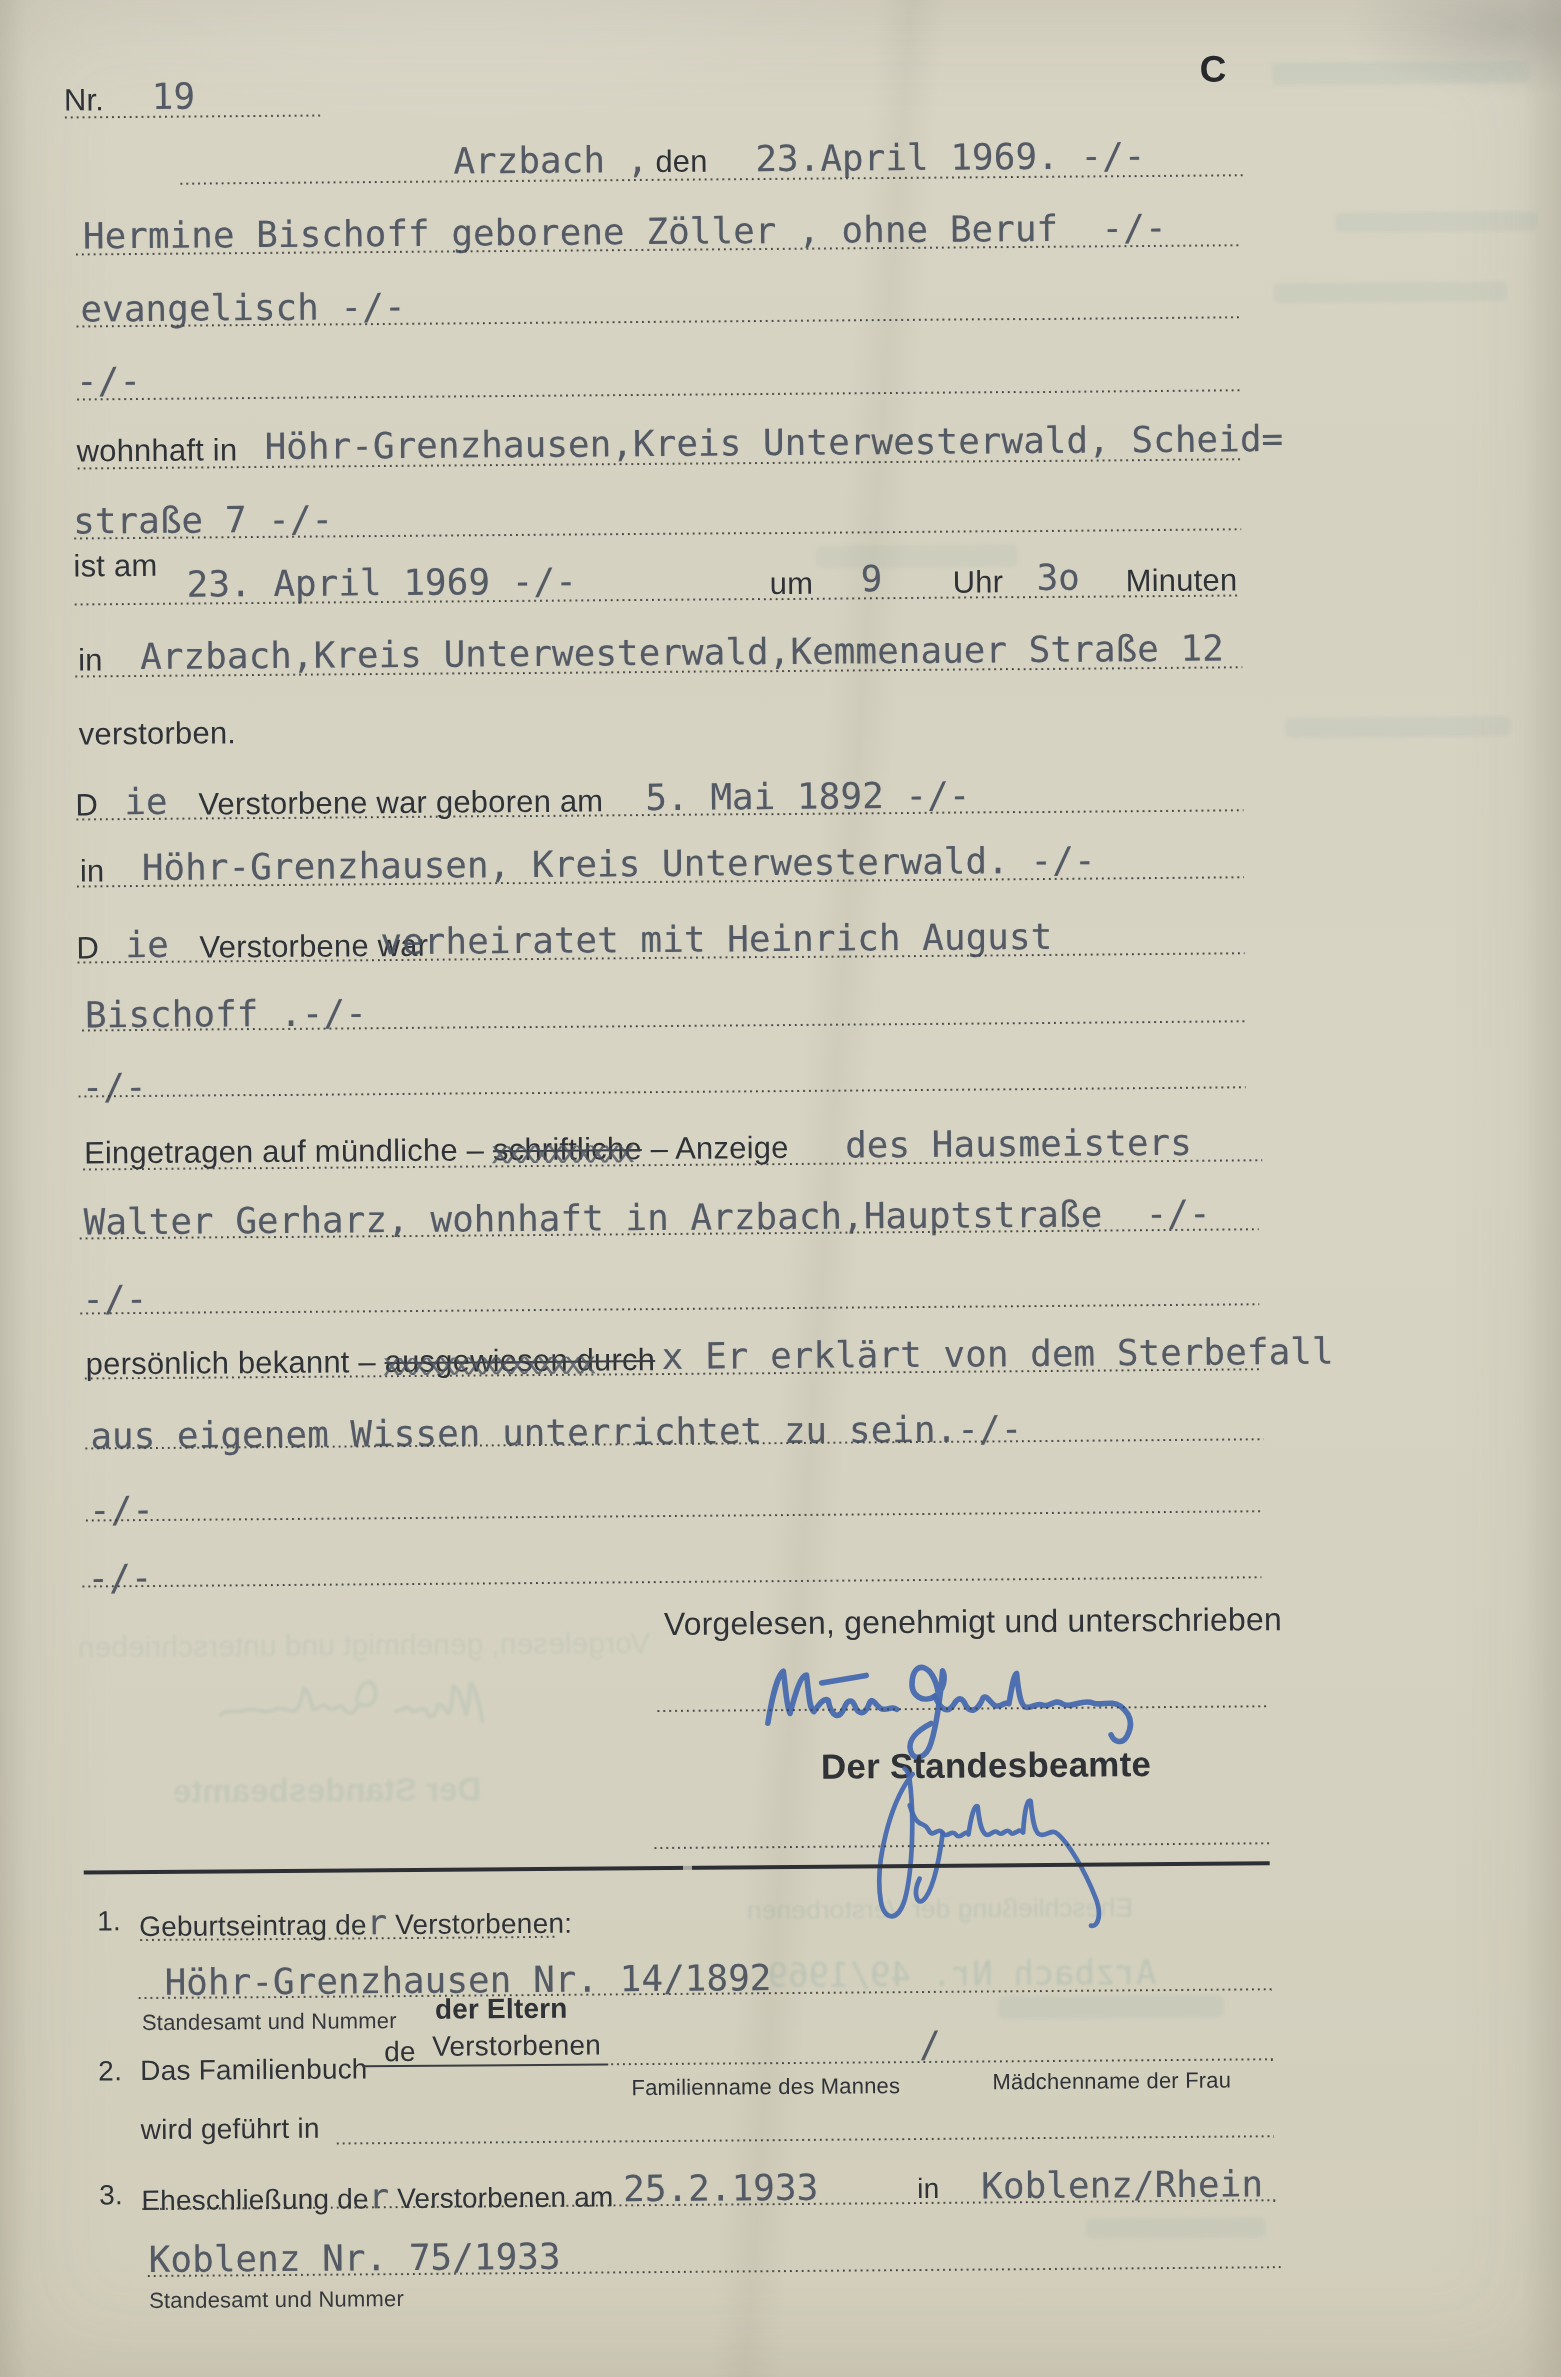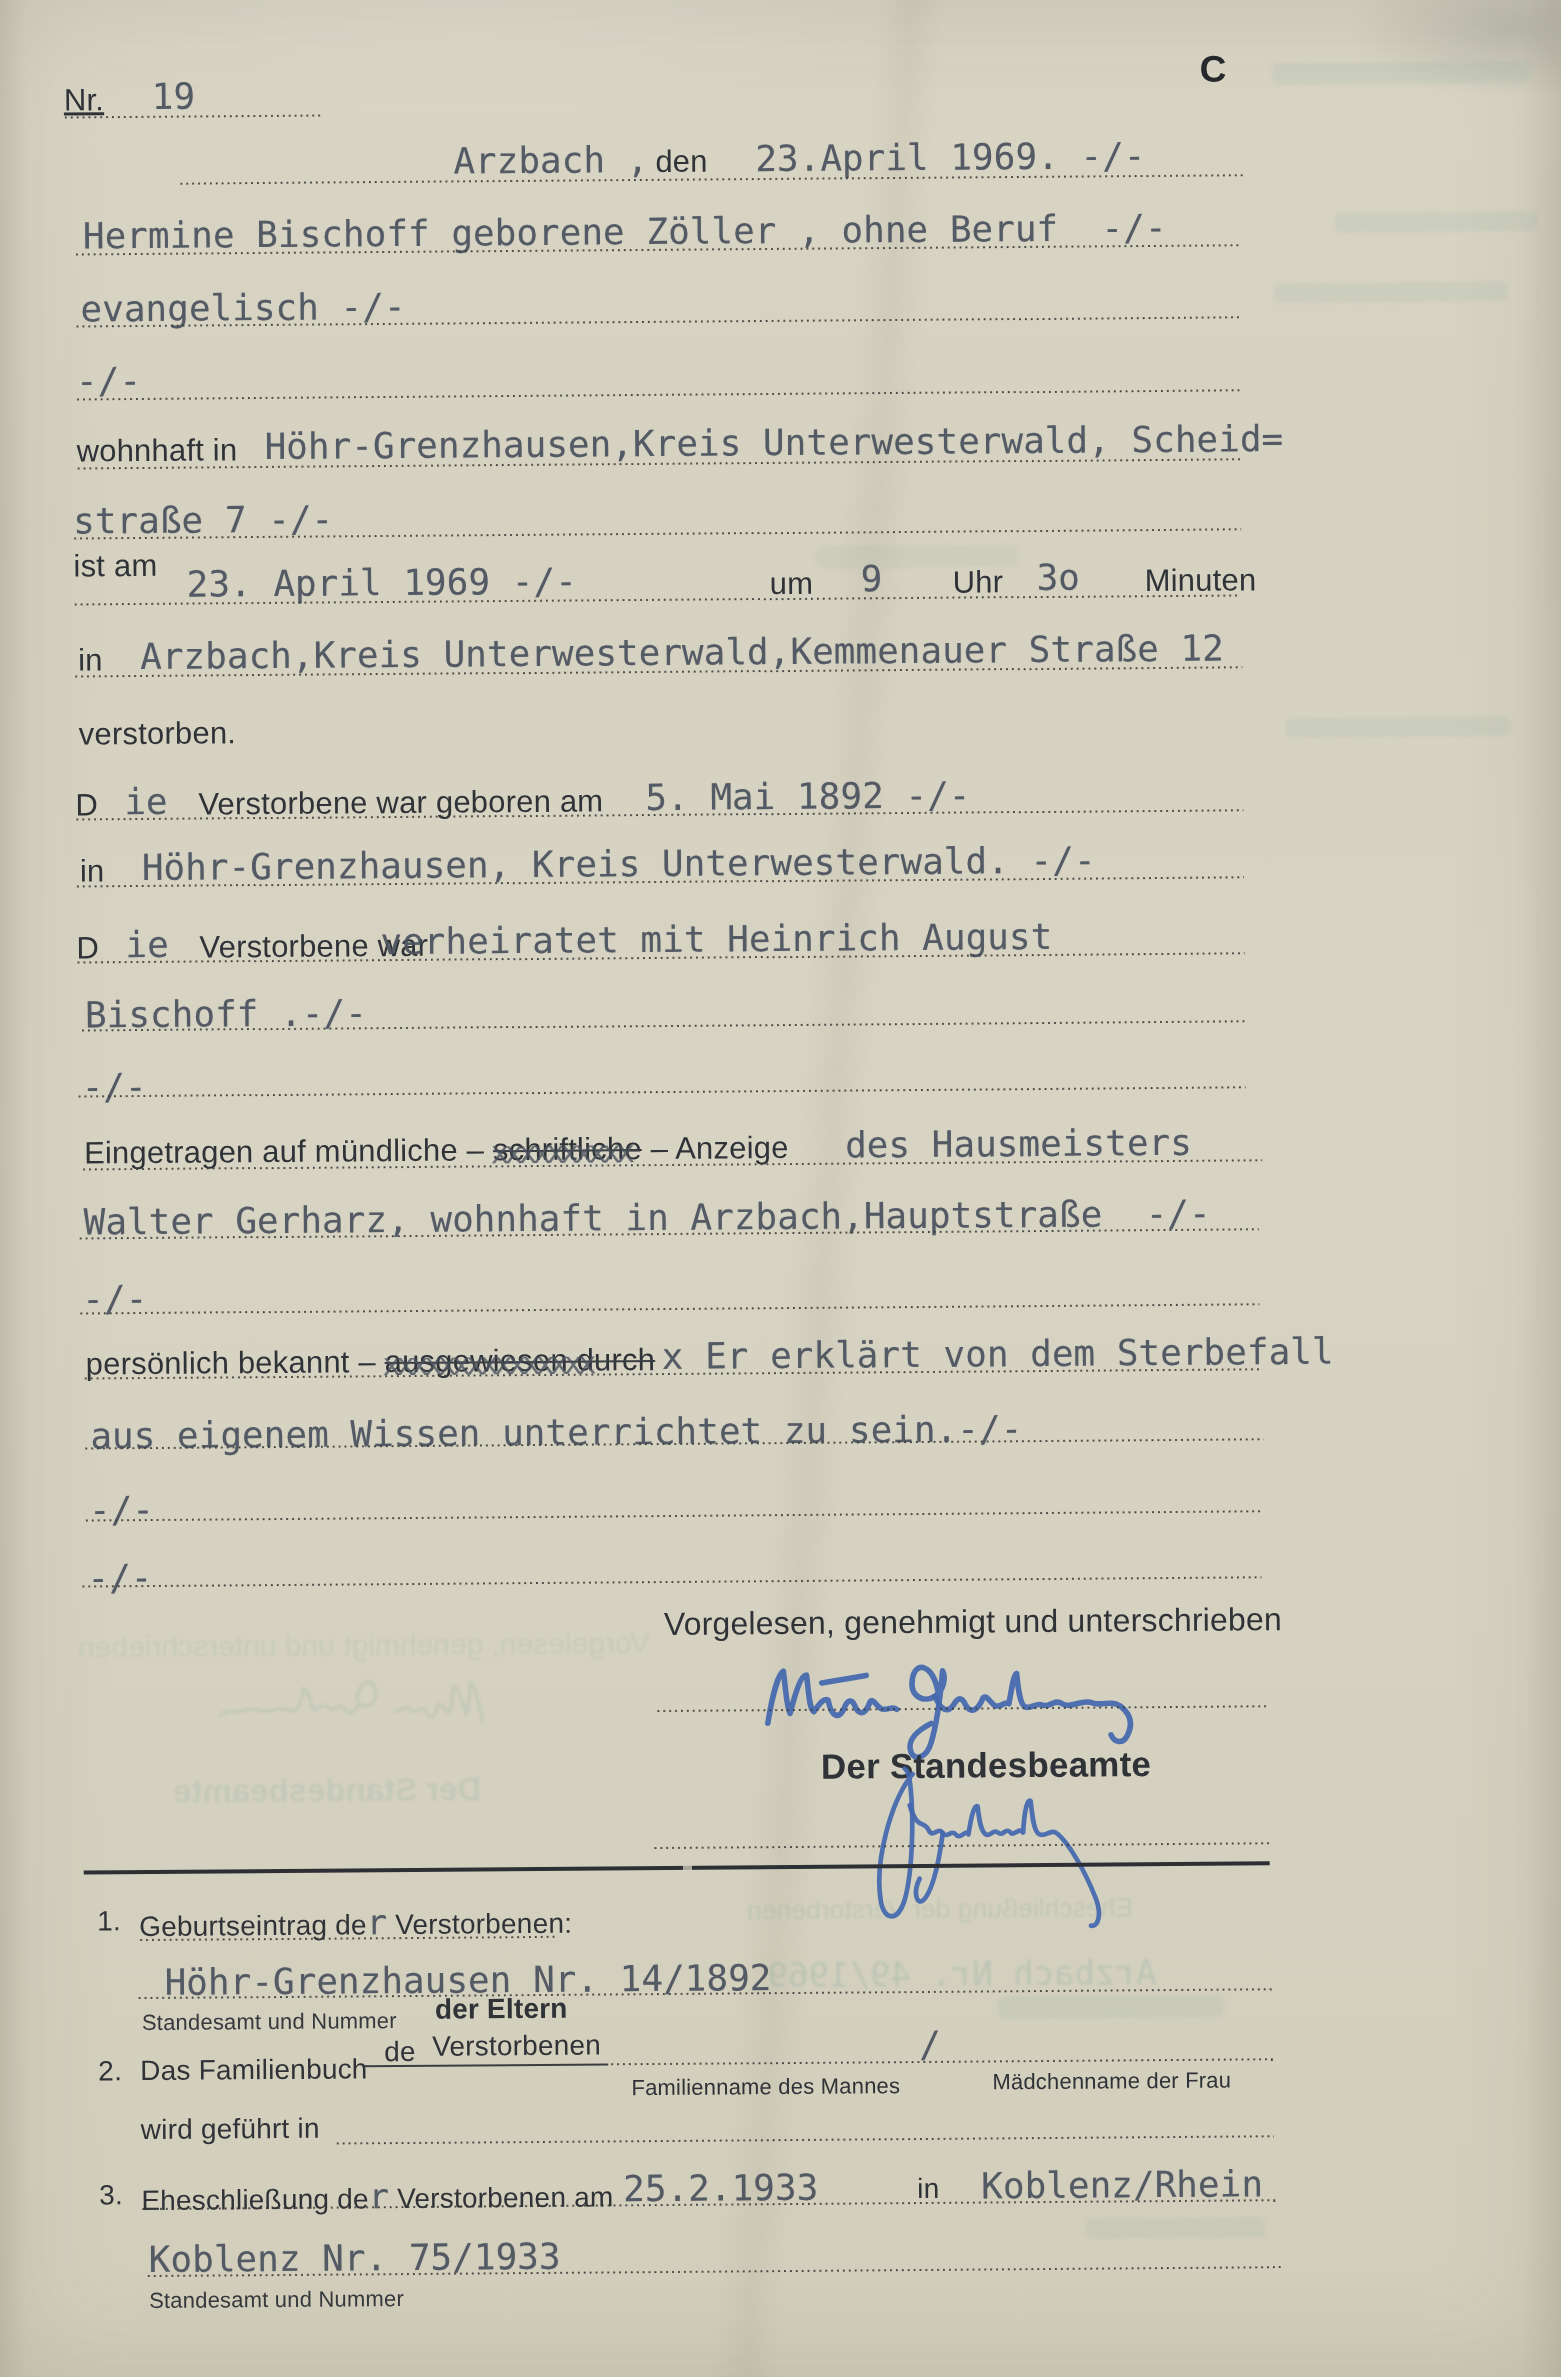--- a/index.html
+++ b/index.html
@@ -77,21 +77,21 @@
       <path d="M242,64 C236,30 214,24 210,48 C206,72 226,78 238,70 C246,88 256,92 264,78 C272,66 280,88 292,76 C300,66 306,80 316,80 C322,58 326,44 332,44 C336,66 342,84 352,82 C362,80 372,74 384,80 C398,88 412,74 432,80 C448,86 462,76 474,88"></path>
     </svg>
     <div class="stripe" style="left:1280px;top:67px;width:258px;height:22px;"></div>
     <div class="stripe" style="left:1342px;top:217px;width:203px;height:20px;"></div>
     <div class="stripe" style="left:820px;top:546px;width:203px;height:23.4px;opacity:.8;"></div>
     <div class="stripe" style="left:1280px;top:287px;width:234px;height:20px;"></div>
     <div class="stripe" style="left:1288px;top:722px;width:226px;height:20px;"></div>
     <div class="stripe" style="left:991px;top:1998px;width:226px;height:23.4px;"></div>
     <div class="stripe" style="left:1077px;top:2221px;width:180px;height:20px;"></div>
 
-    <span class="p abs" style="left:72px;top:78px;text-decoration:underline;">Nr.</span>
+    <span class="p abs" style="left:72px;top:78px;">Nr.</span>
     <span class="t abs" style="left:160px;top:72px;">19</span>
     <div class="dl" style="left:72px;top:111px;width:260px;"></div>
     <span class="cmark abs" style="left:1208px;top:52px;">C</span>
 
     <span class="t abs" style="left:461px;top:139px;">Arzbach ,</span>
     <span class="p abs" style="left:663px;top:144px;">den</span>
     <span class="t abs" style="left:763px;top:139px;">23.April 1969. -/-</span>
     <div class="dl" style="left:187px;top:178px;width:1065px;"></div>
 
     <span class="t abs" style="left:90px;top:211px;">Hermine Bischoff geborene Zöller , ohne Beruf  -/-</span>
@@ -106,21 +106,21 @@
     <div class="dl" style="left:82px;top:462px;width:1165px;"></div>
     <span class="t abs" style="left:78px;top:496px;">straße 7 -/-</span>
     <div class="dl" style="left:78px;top:532px;width:1168px;"></div>
 
     <span class="p abs" style="left:78px;top:544px;">ist am</span>
     <span class="t abs" style="left:191px;top:560px;">23. April 1969 -/-</span>
     <span class="p abs" style="left:774px;top:567px;text-align:right;">um</span>
     <span class="t abs" style="left:865px;top:560px;">9</span>
     <span class="p abs" style="left:957px;top:567px;">Uhr</span>
     <span class="t abs" style="left:1041px;top:560px;">3o</span>
-    <span class="p abs" style="left:1130px;top:567px;margin-left:19px;">Minuten</span>
+    <span class="p abs" style="left:1130px;top:567px;">Minuten</span>
     <div class="dl" style="left:78px;top:598px;width:1165px;"></div>
 
     <span class="p abs" style="left:82px;top:638px;">in</span>
     <span class="t abs" style="left:144px;top:632px;">Arzbach,Kreis Unterwesterwald,Kemmenauer Straße 12</span>
     <div class="dl" style="left:78px;top:670px;width:1168px;"></div>
     <span class="p abs" style="left:82px;top:712px;">verstorben.</span>
 
     <span class="p abs" style="left:78px;top:783px;">D</span>
     <span class="t abs" style="left:127px;top:777px;">ie</span>
     <span class="p abs" style="left:201px;top:783px;">Verstorbene war geboren am</span>

